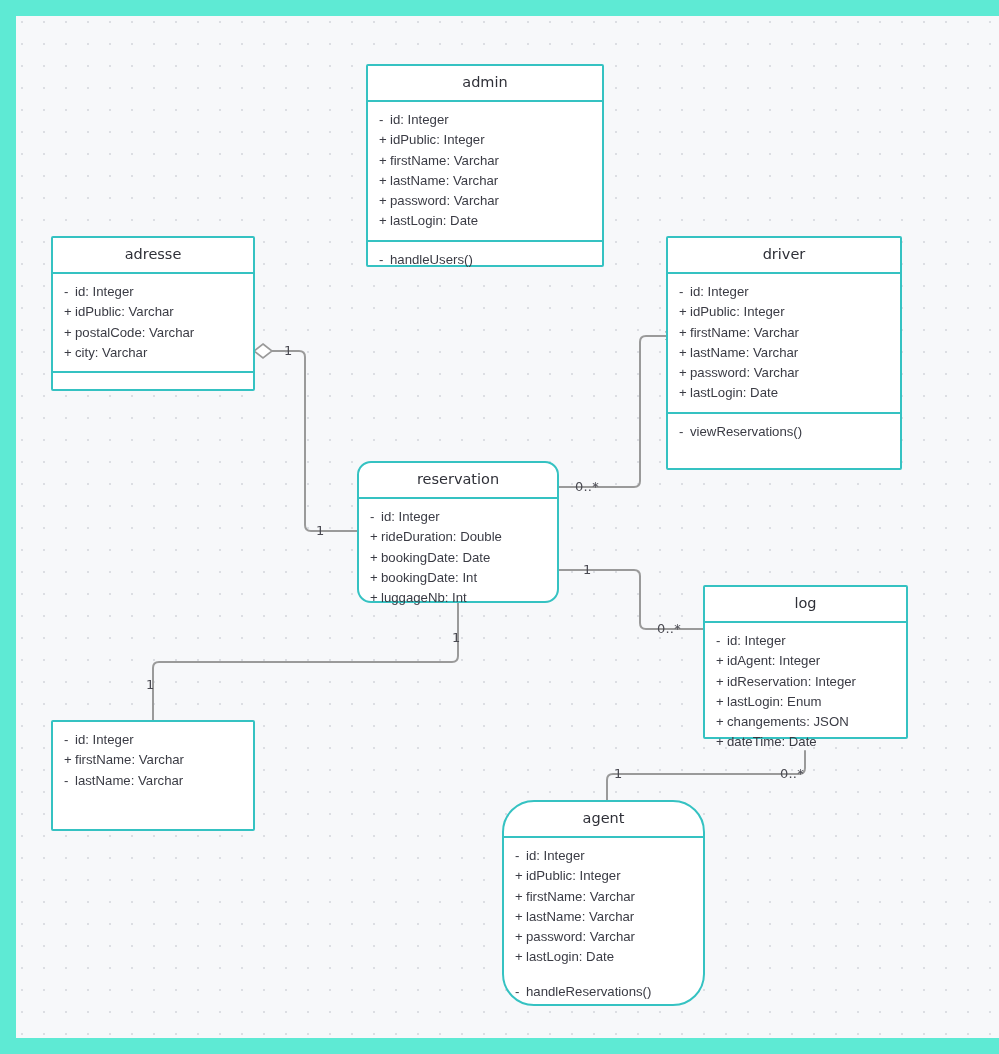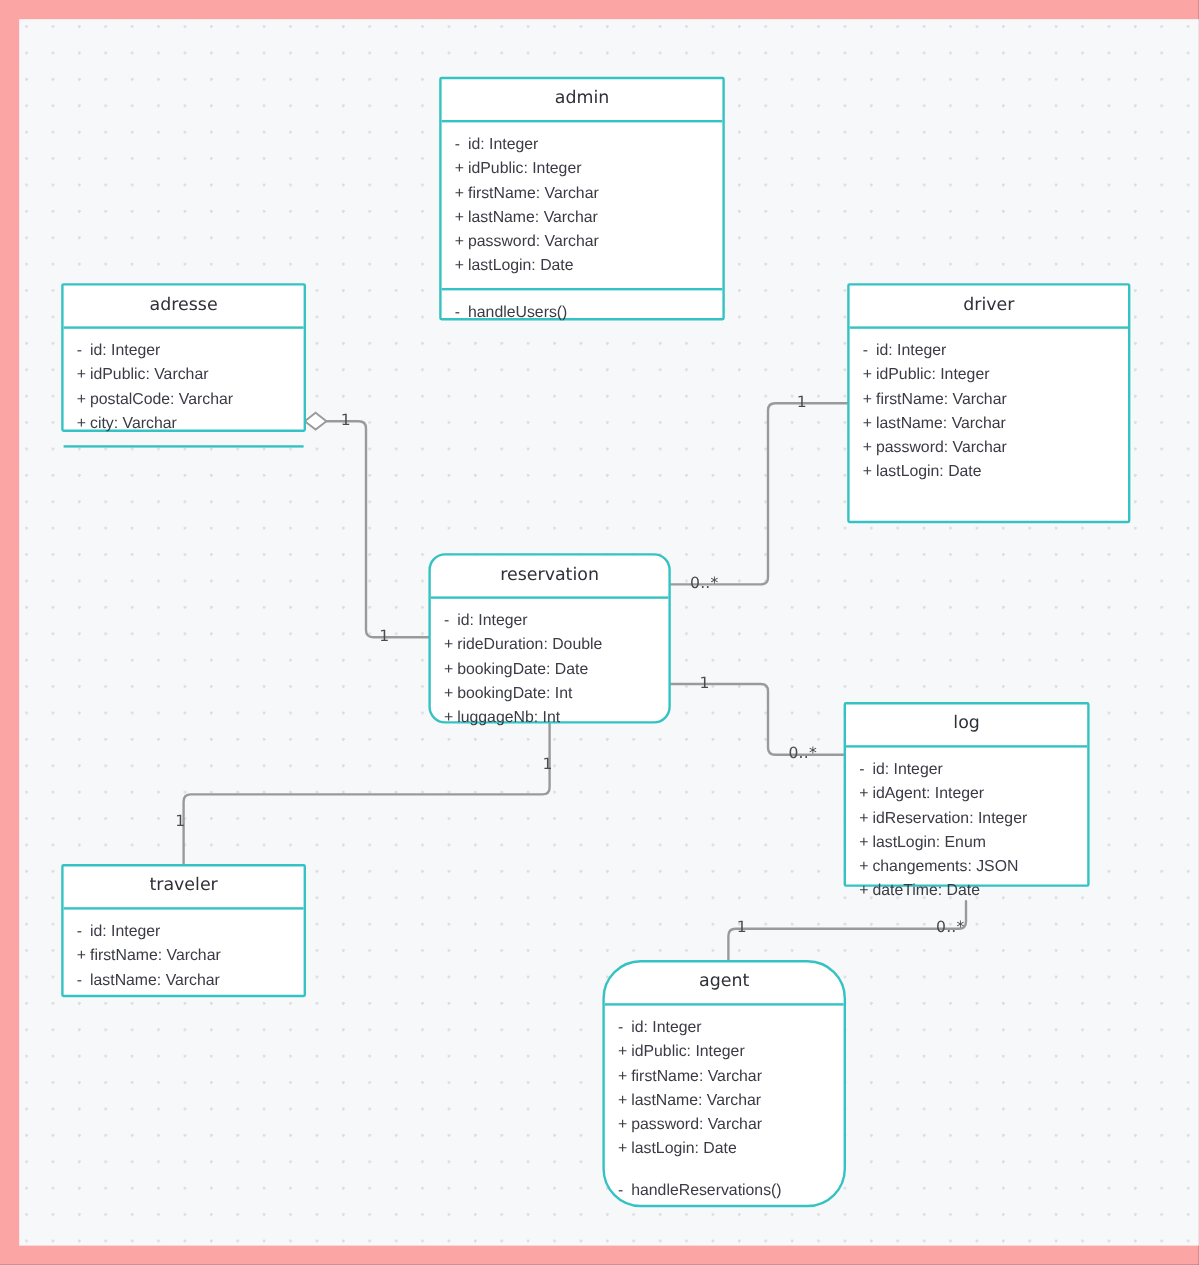--- a/index.html
+++ b/index.html
@@ -12,21 +12,21 @@
     width: 999px;
     height: 1054px;
     overflow: hidden;
     font-family: "DejaVu Sans", sans-serif;
   }
 
   #app {
     position: relative;
     width: 999px;
     height: 1054px;
-    background: #fca5a5;
+    background: #5eead4;
   }
 
   
   #canvas {
     position: absolute;
     left: 16px;
     top: 16px;
     width: 983px;
     height: 1022px;
     background-color: #f7f8fa;
@@ -132,39 +132,42 @@
           <div class="uml-member"><span class="vis">+</span><span>idPublic: Integer</span></div>
           <div class="uml-member"><span class="vis">+</span><span>firstName: Varchar</span></div>
           <div class="uml-member"><span class="vis">+</span><span>lastName: Varchar</span></div>
           <div class="uml-member"><span class="vis">+</span><span>password: Varchar</span></div>
           <div class="uml-member"><span class="vis">+</span><span>lastLogin: Date</span></div>
         </div>
         <div class="uml-compartment">
           <div class="uml-member"><span class="vis">-</span><span>handleUsers()</span></div>
         </div>
       </div>
-      <div class="uml-class" style="left: 51px; top: 236px; width: 204px; height: 124px;">
+      <div class="uml-class" style="left: 51px; top: 236px; width: 204px; height: 155px;">
         <div class="uml-title">adresse</div>
         <div class="uml-compartment">
           <div class="uml-member"><span class="vis">-</span><span>id: Integer</span></div>
           <div class="uml-member"><span class="vis">+</span><span>idPublic: Varchar</span></div>
           <div class="uml-member"><span class="vis">+</span><span>postalCode: Varchar</span></div>
           <div class="uml-member"><span class="vis">+</span><span>city: Varchar</span></div>
         </div>
         <div class="uml-compartment empty"></div>
       </div>
-      <div class="uml-class" style="left: 706px; top: 236px; width: 236px; height: 200px;">
+      <div class="uml-class" style="left: 666px; top: 236px; width: 236px; height: 234px;">
         <div class="uml-title">driver</div>
         <div class="uml-compartment">
           <div class="uml-member"><span class="vis">-</span><span>id: Integer</span></div>
           <div class="uml-member"><span class="vis">+</span><span>idPublic: Integer</span></div>
           <div class="uml-member"><span class="vis">+</span><span>firstName: Varchar</span></div>
           <div class="uml-member"><span class="vis">+</span><span>lastName: Varchar</span></div>
           <div class="uml-member"><span class="vis">+</span><span>password: Varchar</span></div>
           <div class="uml-member"><span class="vis">+</span><span>lastLogin: Date</span></div>
+        </div>
+        <div class="uml-compartment">
+          <div class="uml-member"><span class="vis">-</span><span>viewReservations()</span></div>
         </div>
       </div>
       <div class="uml-class" style="left: 357px; top: 461px; width: 202px; height: 142px; border-radius: 14px;">
         <div class="uml-title">reservation</div>
         <div class="uml-compartment">
           <div class="uml-member"><span class="vis">-</span><span>id: Integer</span></div>
           <div class="uml-member"><span class="vis">+</span><span>rideDuration: Double</span></div>
           <div class="uml-member"><span class="vis">+</span><span>bookingDate: Date</span></div>
           <div class="uml-member"><span class="vis">+</span><span>bookingDate: Int</span></div>
           <div class="uml-member"><span class="vis">+</span><span>luggageNb: Int</span></div>
@@ -175,21 +178,20 @@
         <div class="uml-compartment">
           <div class="uml-member"><span class="vis">-</span><span>id: Integer</span></div>
           <div class="uml-member"><span class="vis">+</span><span>idAgent: Integer</span></div>
           <div class="uml-member"><span class="vis">+</span><span>idReservation: Integer</span></div>
           <div class="uml-member"><span class="vis">+</span><span>lastLogin: Enum</span></div>
           <div class="uml-member"><span class="vis">+</span><span>changements: JSON</span></div>
           <div class="uml-member"><span class="vis">+</span><span>dateTime: Date</span></div>
         </div>
       </div>
       <div class="uml-class" style="left: 51px; top: 720px; width: 204px; height: 111px;">
-        <div class="uml-title">traveler</div>
         <div class="uml-compartment">
           <div class="uml-member"><span class="vis">-</span><span>id: Integer</span></div>
           <div class="uml-member"><span class="vis">+</span><span>firstName: Varchar</span></div>
           <div class="uml-member"><span class="vis">-</span><span>lastName: Varchar</span></div>
         </div>
       </div>
       <div class="uml-class" style="left: 502px; top: 800px; width: 203px; height: 206px; border-radius: 32px;">
         <div class="uml-title">agent</div>
         <div class="uml-compartment">
           <div class="uml-member"><span class="vis">-</span><span>id: Integer</span></div>

